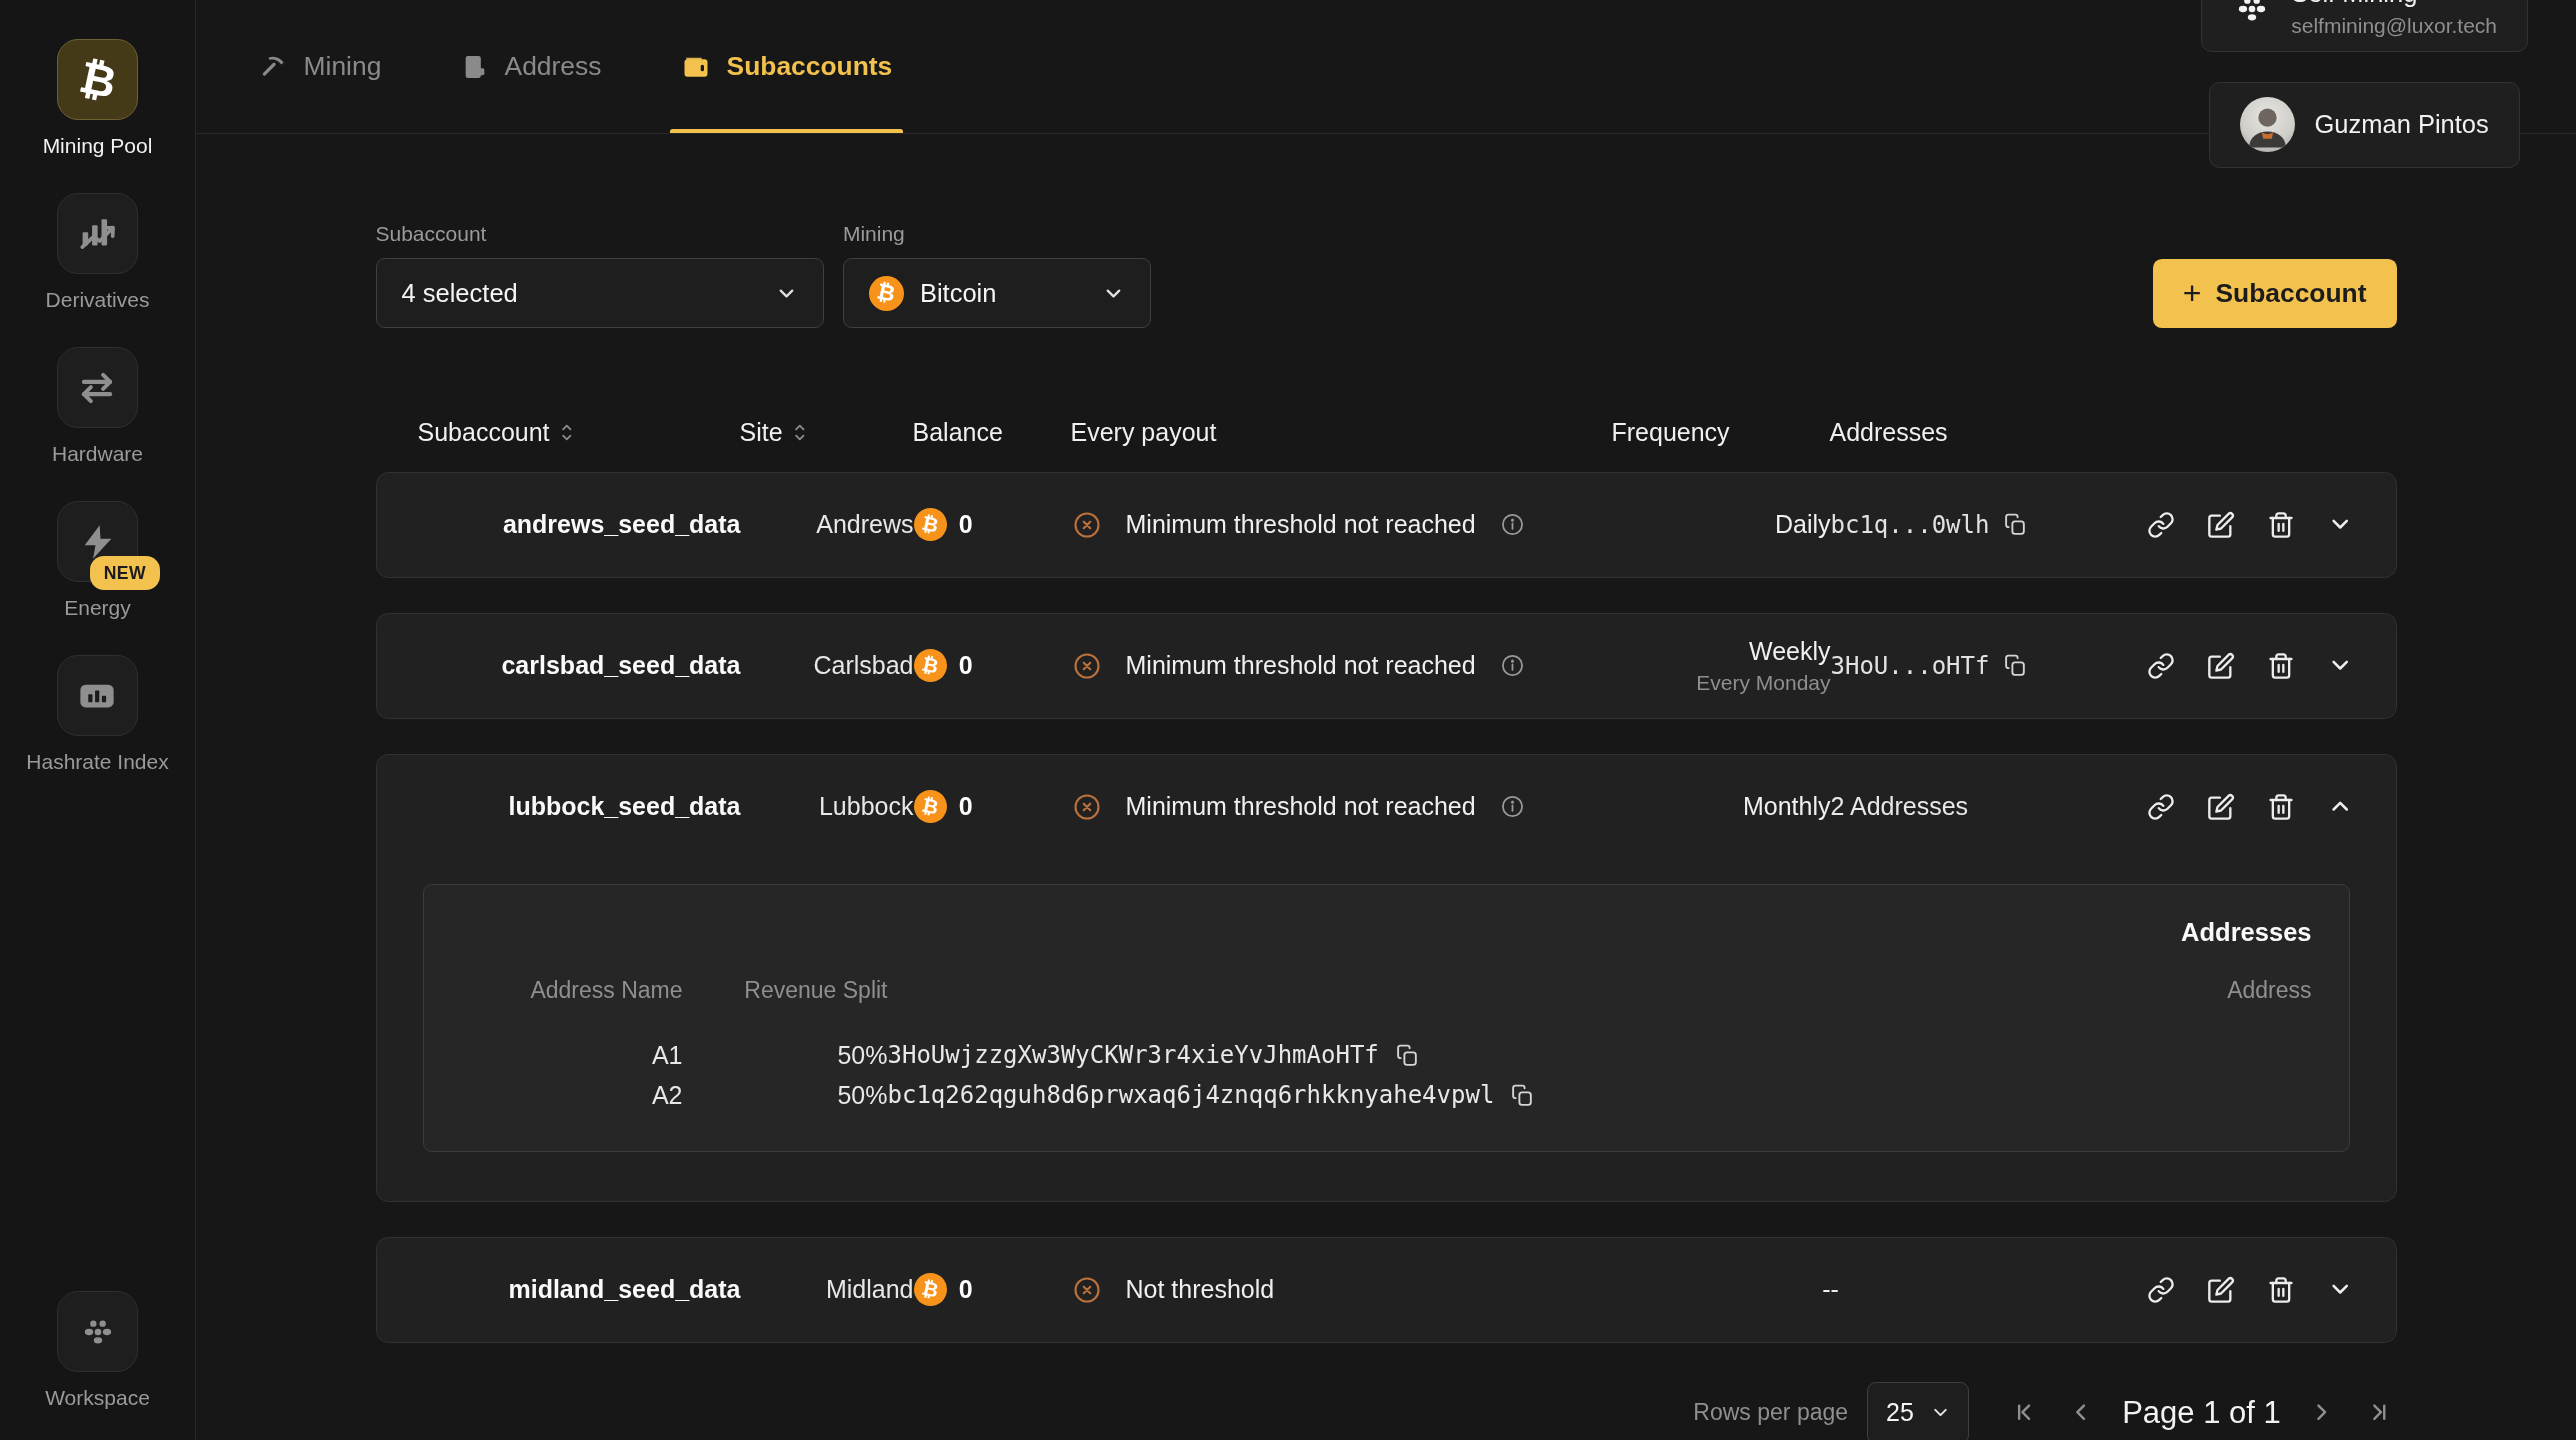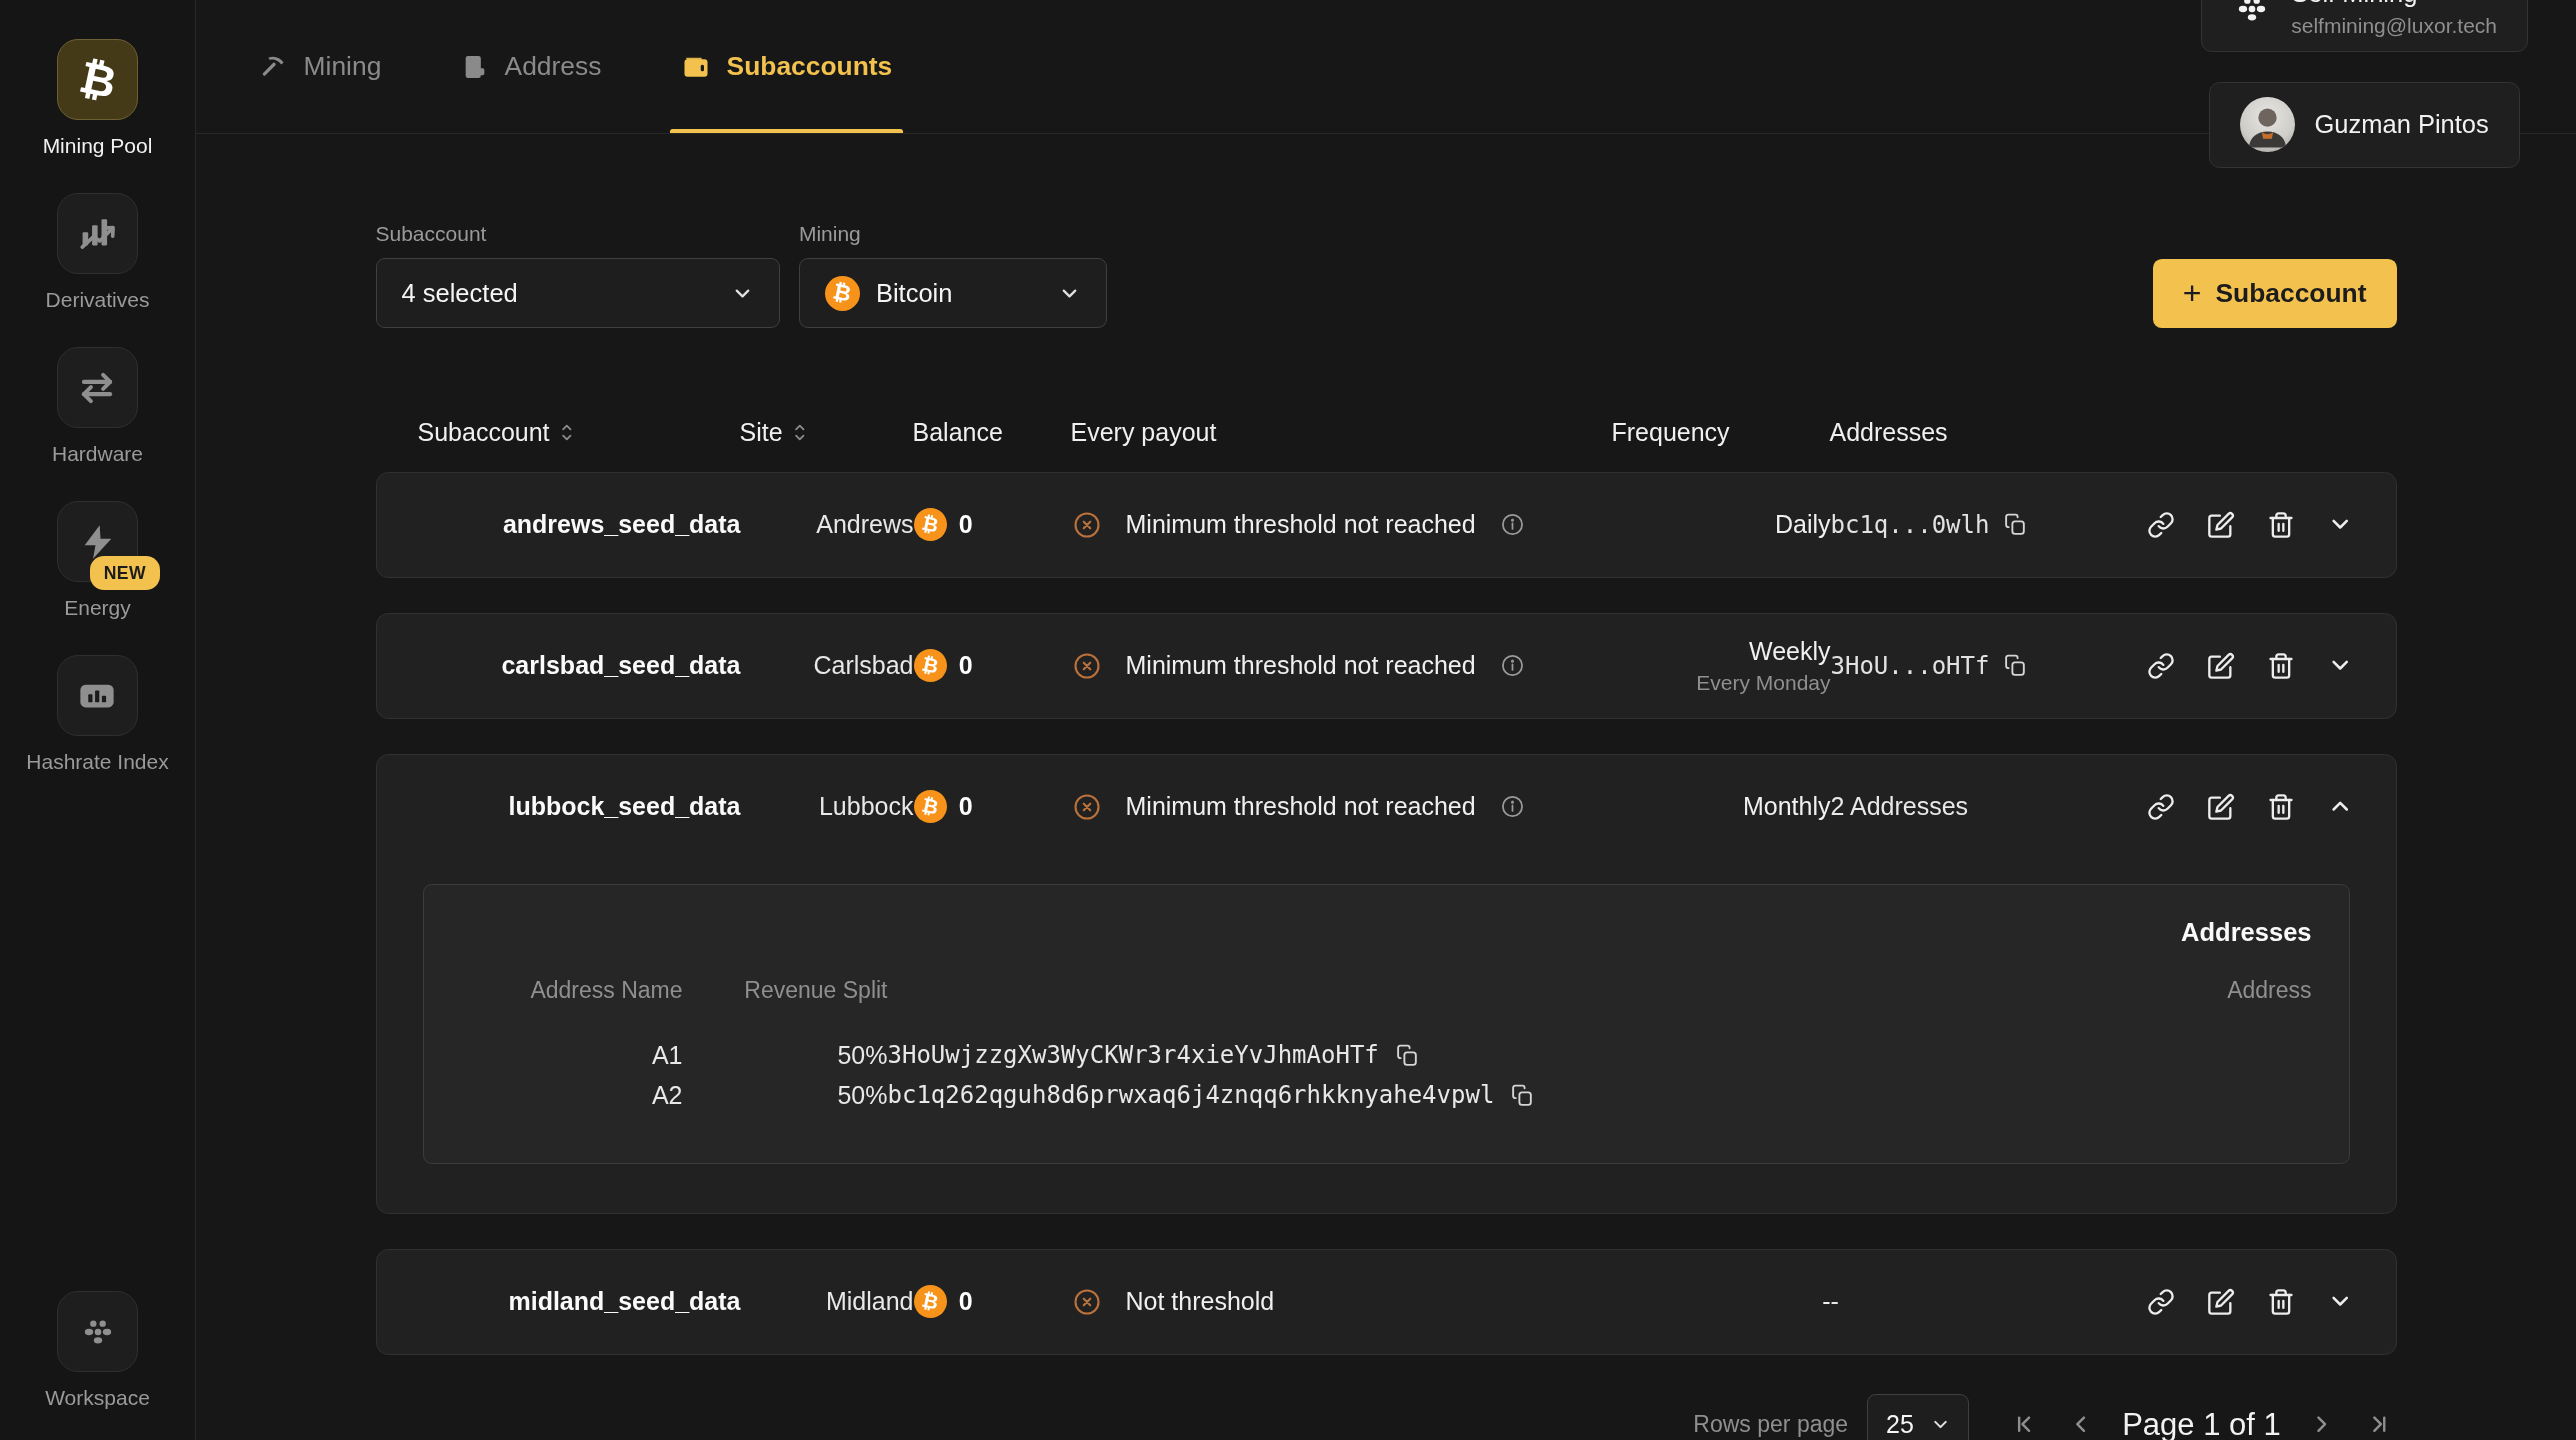--- a/index.html
+++ b/index.html
@@ -104,21 +104,21 @@
   .filters-row{display:flex;align-items:flex-end;margin-top:88px;position:relative;}
   .filter{display:flex;flex-direction:column;gap:12.3px;margin-right:19.4px;}
   .filter-label{font-size:21px;color:#9a9a9a;}
   .select{
     display:flex;align-items:center;gap:16px;
     background:var(--select-bg);border:0.9px solid var(--select-border);
     border-radius:8.8px;height:70px;padding:0 25px;
     font-size:25.5px;color:#f5f5f5;cursor:pointer;
   }
   .select .val{flex:1;white-space:nowrap;}
-  .select.w-sub{width:404px;}
+  .select.w-sub{width:448px;}
   .select.w-coin{width:308px;}
   .btc-circle{
     width:35px;height:35px;border-radius:50%;background:var(--btc);
     color:#fff;font-weight:bold;font-size:22px;
     display:inline-flex;align-items:center;justify-content:center;flex:none;
   }
   .btc-circle .r{display:inline-block;transform:rotate(12deg);}
   .btc-circle.small{width:33px;height:33px;font-size:20px;}
   .add-btn{
     margin-left:auto;
@@ -168,21 +168,21 @@
     background:var(--panel-bg);
     border:0.9px solid var(--panel-border);
     border-radius:8.8px;
     padding:33px 37px 37px 37px;
   }
   .addr-panel .panel-title{font-size:25.5px;font-weight:700;color:#fafafa;margin-bottom:30px;}
   .addr-grid{display:grid;grid-template-columns:222px 205px 1fr;align-items:center;}
   .addr-head{margin-bottom:37px;}
   .addr-head .hcell{font-size:23px;color:#8f8f8f;}
   .addr-row{margin-bottom:11px;}
-  .addr-row:last-child{margin-bottom:16px;}
+  .addr-row:last-child{margin-bottom:4px;}
   .addr-row .acell{font-size:25px;color:#e8e8e8;}
   .addr-row .acell.amono{font-family:var(--mono);font-size:24px;color:#e8e8e8;display:flex;align-items:center;gap:16px;}
 
   
   .pagination{
     margin-top:39px;
     display:flex;align-items:center;justify-content:flex-end;gap:19.4px;
     padding-right:0;
   }
   .rpp-label{font-size:23px;color:#8f8f8f;}

